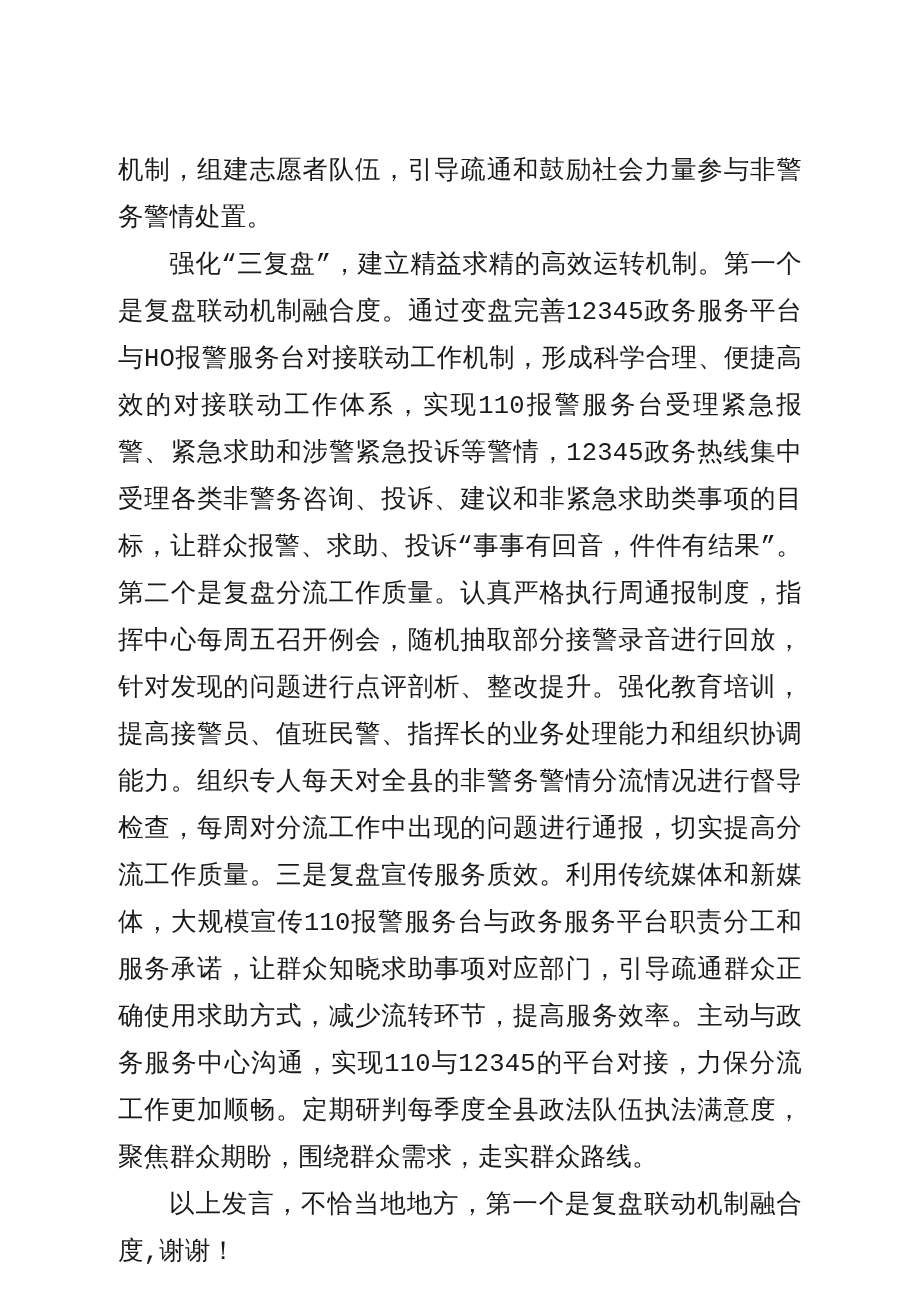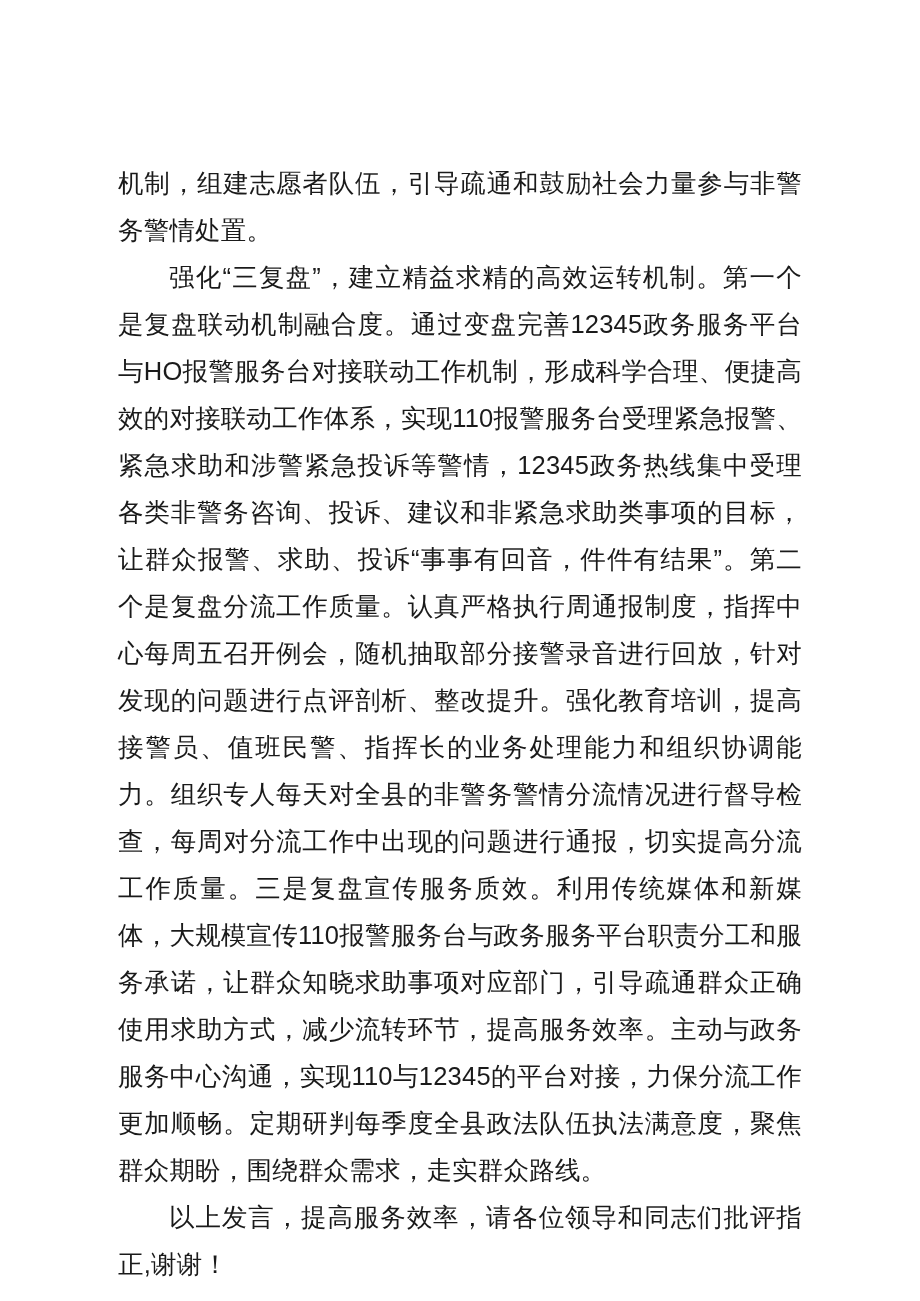--- a/index.html
+++ b/index.html
@@ -15,39 +15,38 @@
   }
   .page {
     position: relative;
     width: 920px;
     height: 1301px;
     background: #ffffff;
     box-sizing: border-box;
     padding: 148px 118px 0 118px;
   }
   .doc-body {
-    font-family: Liberation Sans, sans-serif;
+    font-family: Liberation Mono, monospace;
     font-size: 25.5px;
     line-height: 47px;
     color: #1a1a1a;
     text-align: justify;
     text-justify: inter-ideograph;
     letter-spacing: 0.2px;
-    margin-top: 12px;
   }
   .para {
     margin: 0;
     text-indent: 0;
   }
   .para.indent {
     text-indent: 2em;
   }
 </style>
 </head>
 <body>
 
 <div class="page">
   <div class="doc-body">
     <p class="para">机制，组建志愿者队伍，引导疏通和鼓励社会力量参与非警务警情处置。</p>
     <p class="para indent">强化“三复盘”，建立精益求精的高效运转机制。第一个是复盘联动机制融合度。通过变盘完善12345政务服务平台与HO报警服务台对接联动工作机制，形成科学合理、便捷高效的对接联动工作体系，实现110报警服务台受理紧急报警、紧急求助和涉警紧急投诉等警情，12345政务热线集中受理各类非警务咨询、投诉、建议和非紧急求助类事项的目标，让群众报警、求助、投诉“事事有回音，件件有结果”。第二个是复盘分流工作质量。认真严格执行周通报制度，指挥中心每周五召开例会，随机抽取部分接警录音进行回放，针对发现的问题进行点评剖析、整改提升。强化教育培训，提高接警员、值班民警、指挥长的业务处理能力和组织协调能力。组织专人每天对全县的非警务警情分流情况进行督导检查，每周对分流工作中出现的问题进行通报，切实提高分流工作质量。三是复盘宣传服务质效。利用传统媒体和新媒体，大规模宣传110报警服务台与政务服务平台职责分工和服务承诺，让群众知晓求助事项对应部门，引导疏通群众正确使用求助方式，减少流转环节，提高服务效率。主动与政务服务中心沟通，实现110与12345的平台对接，力保分流工作更加顺畅。定期研判每季度全县政法队伍执法满意度，聚焦群众期盼，围绕群众需求，走实群众路线。</p>
-    <p class="para indent">以上发言，提高服务效率，请各位领导和同志们批评指正,谢谢！</p>
+    <p class="para indent">以上发言，不恰当地地方，第一个是复盘联动机制融合度,谢谢！</p>
   </div>
 </div>
 
 </body></html>

